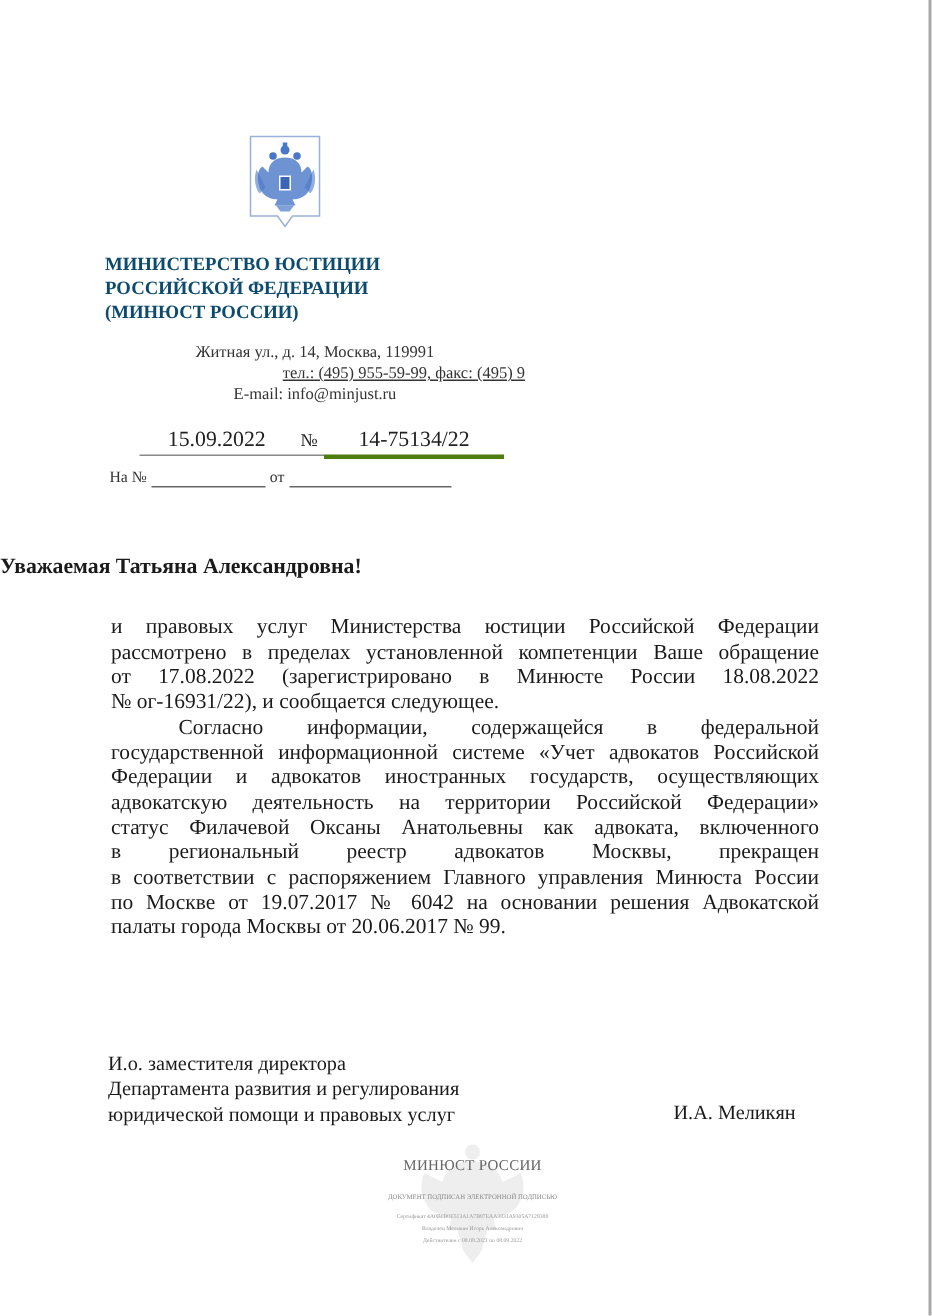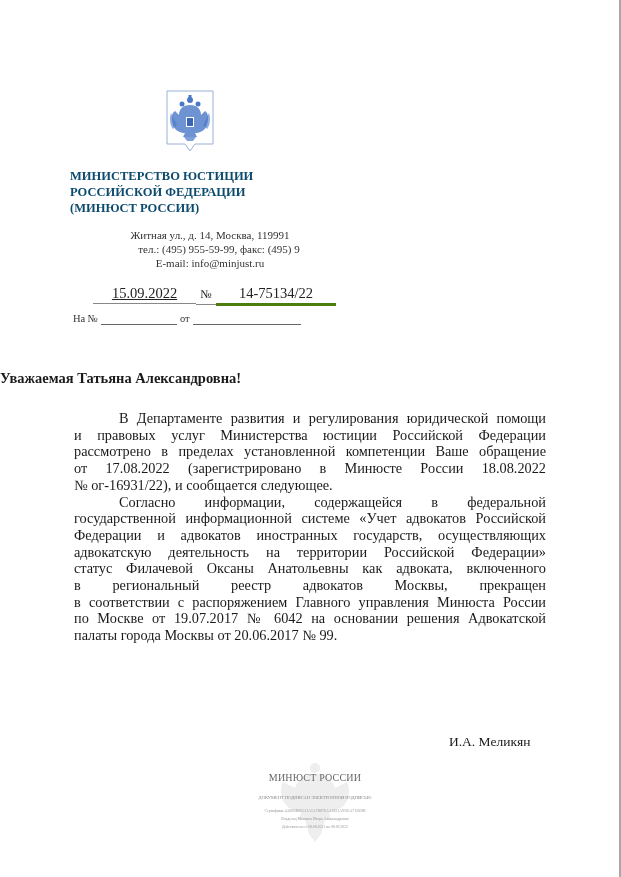--- a/index.html
+++ b/index.html
@@ -12,24 +12,24 @@
     }
     .page { position: absolute; left: 0; top: 0; width: 619px; height: 877px; background: #ffffff; }
     .right-edge { position: absolute; right: 0; top: 0; width: 2px; height: 877px; background: #a8a8a8; }
 
     .emblem { position: absolute; left: 165px; top: 89px; width: 50px; height: 68px; }
 
     .org { position: absolute; left: 70px; top: 168px; width: 280px; 
            font-weight: bold; font-size: 12.5px; line-height: 16px; color: #0c4a6e; }
     .addr { position: absolute; left: 70px; top: 228px; width: 280px; text-align: center;
             font-size: 11px; line-height: 14px; color: #333; }
-    .addr .l2 { display:block; text-align:center; padding-left: 18px; }
+    .addr .l2 { display:block; text-align:right; padding-left: 18px; text-decoration: underline; }
 
     .regline { position: absolute; left: 93px; top: 285px; font-size: 14.5px; color: #222; }
-    .regline .date { display:inline-block; width: 103px; text-align:center; border-bottom: 1px solid #888; padding-bottom: 1px; text-decoration: underline; }
+    .regline .date { display:inline-block; width: 103px; text-align:center; border-bottom: 1px solid #888; padding-bottom: 1px; }
     .regline .no-sign { display:inline-block; width: 20px; text-align:center; font-size: 12px; border-bottom: 1px solid #888; padding-bottom: 2px; }
     .regline .num { display:inline-block; width: 120px; text-align:center; border-bottom: 3px solid #4d7c0f; padding-bottom: 1px; }
 
     .refline { position: absolute; left: 73px; top: 313px; font-size: 10.5px; color: #333; }
     .refline .blank1 { display:inline-block; width: 76px; border-bottom: 1px solid #666; margin: 0 3px; }
     .refline .blank2 { display:inline-block; width: 108px; border-bottom: 1px solid #666; margin-left: 3px; }
 
     .salutation { position: absolute; left: 0; width: 619px; top: 370px; 
                   font-weight: bold; font-size: 14.5px; color: #1a1a1a; }
 
@@ -87,39 +87,43 @@
   </div>
 
   <div class="refline">
     <span>На №</span><span class="blank1">&nbsp;</span><span>от</span><span class="blank2">&nbsp;</span>
   </div>
 
   <div class="salutation">Уважаемая Татьяна Александровна!</div>
 
   <div class="body">
     <div>
-      <span class="line indent">В Департаменте развития и регулирования юридической помощи</span>
       <span class="line">и правовых услуг Министерства юстиции Российской Федерации</span>
       <span class="line">рассмотрено в пределах установленной компетенции Ваше обращение</span>
       <span class="line">от 17.08.2022 (зарегистрировано в Минюсте России 18.08.2022</span>
       <span class="line final">№ ог-16931/22), и сообщается следующее.</span>
     </div>
     <div>
       <span class="line indent">Согласно информации, содержащейся в федеральной</span>
       <span class="line">государственной информационной системе «Учет адвокатов Российской</span>
       <span class="line">Федерации и адвокатов иностранных государств, осуществляющих</span>
       <span class="line">адвокатскую деятельность на территории Российской Федерации»</span>
       <span class="line">статус Филачевой Оксаны Анатольевны как адвоката, включенного</span>
       <span class="line">в региональный реестр адвокатов Москвы, прекращен</span>
       <span class="line">в соответствии с распоряжением Главного управления Минюста России</span>
       <span class="line">по Москве от 19.07.2017 № 6042 на основании решения Адвокатской</span>
       <span class="line final">палаты города Москвы от 20.06.2017 № 99.</span>
     </div>
   </div>
 
+  <div class="sign">
+    <div>И.о. заместителя директора</div>
+    <div>Департамента развития и регулирования</div>
+    <div>юридической помощи и правовых услуг</div>
+  </div>
   <div class="signer">И.А. Меликян</div>
 
   <div class="stamp">
     <svg class="eagle" viewBox="0 0 80 85">
       <g fill="#eeeeee">
         <circle cx="40" cy="8" r="5"></circle>
         <path d="M40 14 C30 14 22 20 20 28 L8 22 C4 30 6 42 14 48 L26 52 L24 60 L56 60 L54 52 L66 48 C74 42 76 30 72 22 L60 28 C58 20 50 14 40 14 Z"></path>
         <path d="M30 60 L50 60 L46 74 L40 82 L34 74 Z"></path>
       </g>
     </svg>

